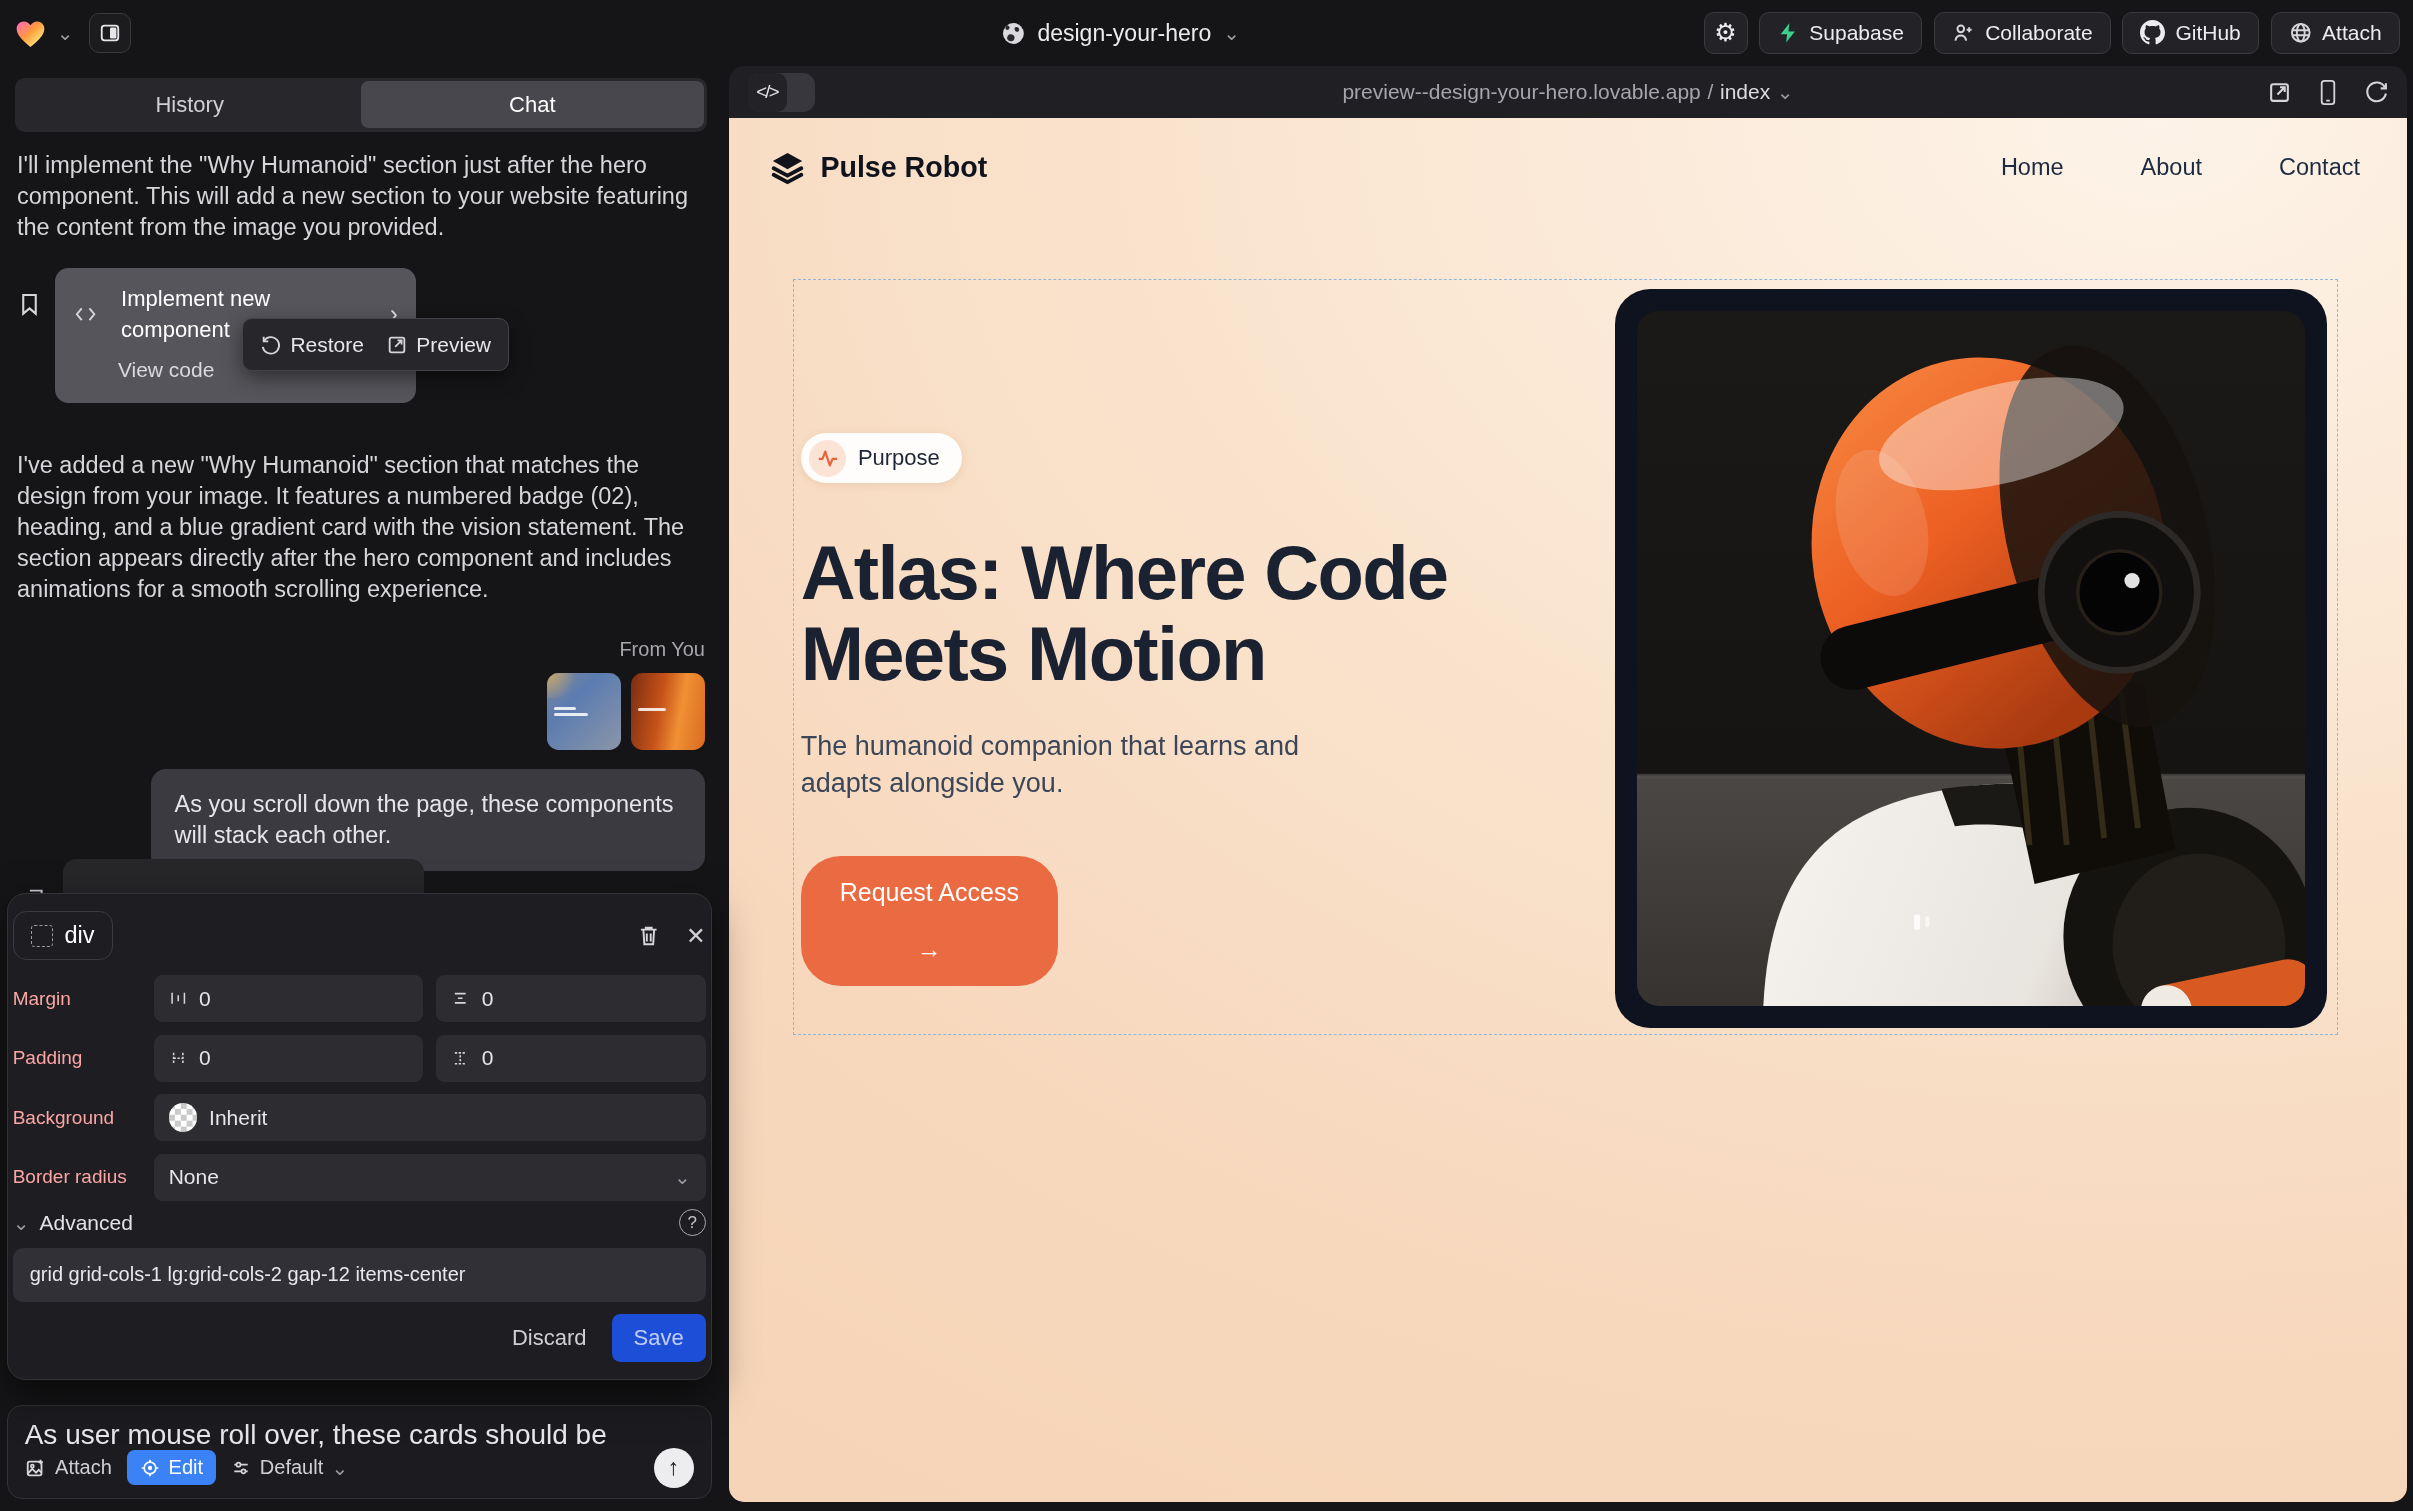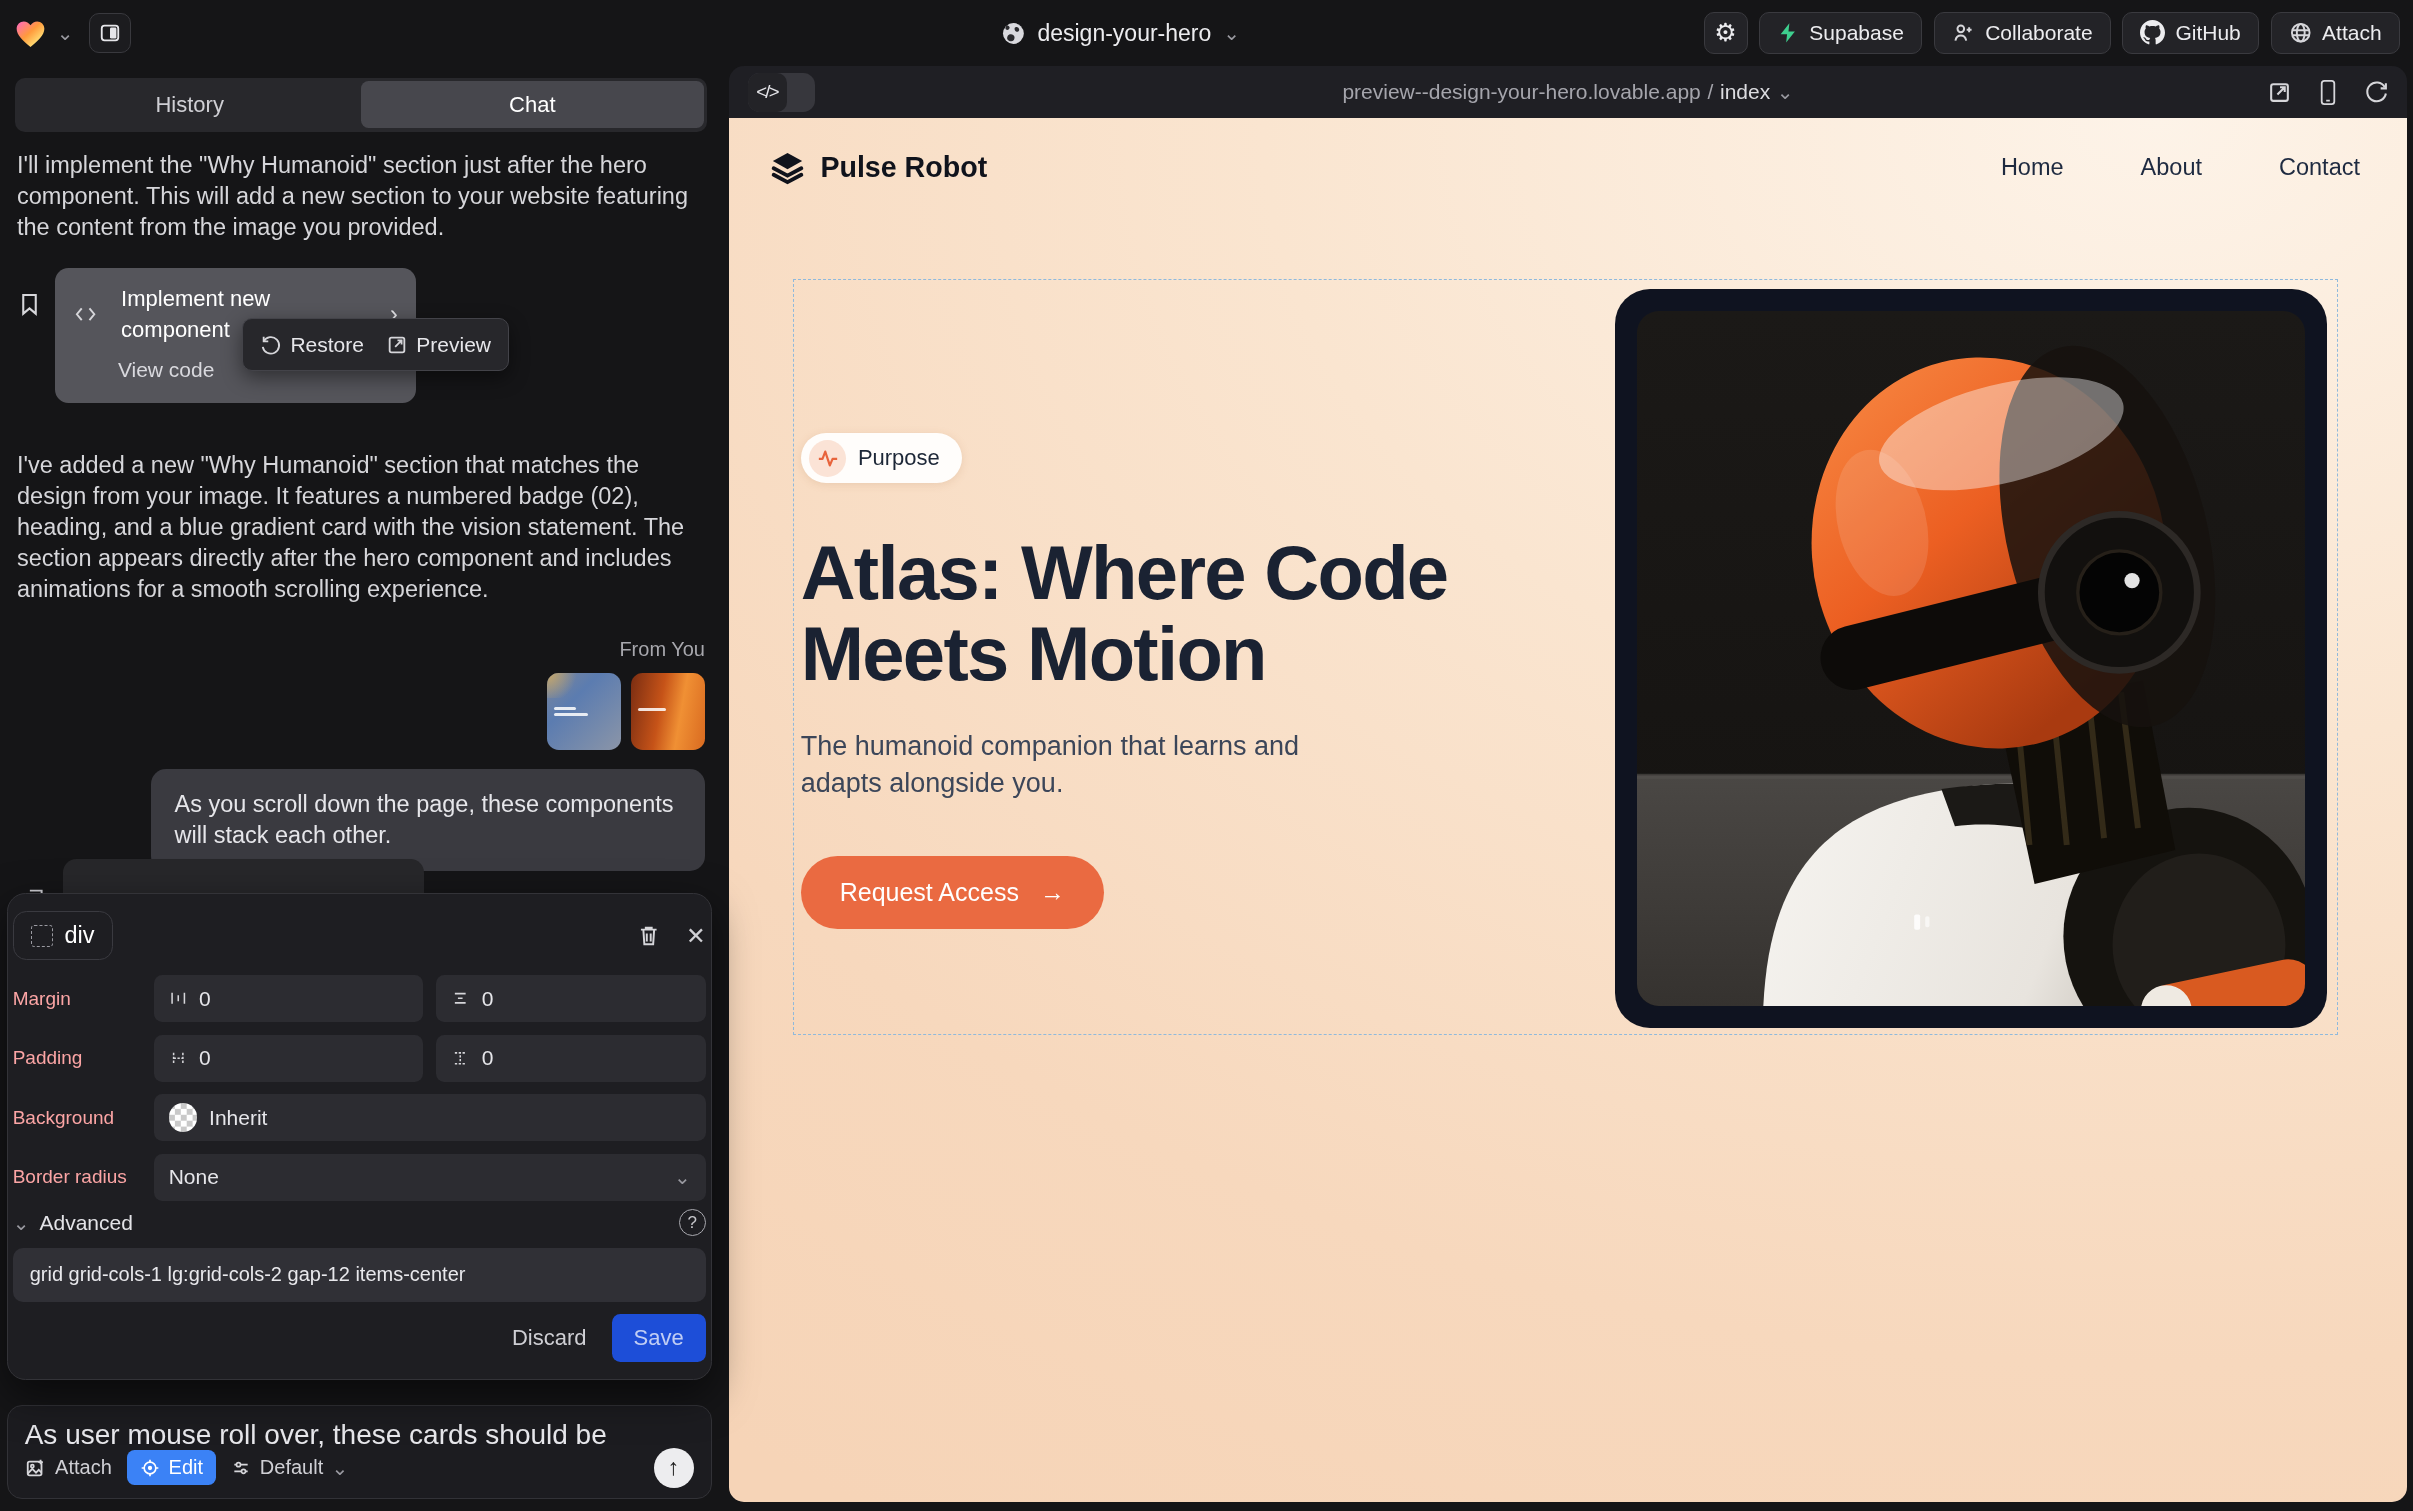--- a/index.html
+++ b/index.html
@@ -95,21 +95,21 @@
   .site-nav { margin-left:auto; display:flex; gap:77px; font-size:23.5px; color:#1e2a40; }
   .site-nav span { cursor:pointer; }
 
   .hero { position:absolute; left:64px; top:161px; width:1545px; height:756px; border:1.7px dashed #8fb9dc; display:flex; }
   .hero-left { flex:1; padding:153px 0 0 6.7px; }
   .badge { display:inline-flex; align-items:center; gap:11.8px; background:#fffdfb; border-radius:839px; padding:6.7px 22px 6.7px 8.4px; box-shadow:0 1.7px 8.4px rgba(180,120,80,.18); }
   .badge-ic { width:37px; height:37px; border-radius:50%; background:#fbe3d6; display:flex; align-items:center; justify-content:center; }
   .badge-label { font-size:22px; color:#1d2737; }
   .hero-h1 { margin-top:49px; font-size:76px; line-height:81px; font-weight:bold; letter-spacing:-1.7px; color:#1a2232; width:672px; }
   .hero-sub { margin-top:34px; font-size:27px; line-height:37px; color:#3c4659; width:554px; }
-  .cta { margin-top:54px; display:inline-flex; align-items:center; gap:21px; background:#ea6a41; color:#fff; border:none; border-radius:40px; padding:22px 39px; font-size:25px; cursor:pointer; font-family:"Liberation Sans",sans-serif; }
+  .cta { margin-top:54px; display:inline-flex; align-items:center; gap:28px; background:#ea6a41; color:#fff; border:none; border-radius:40px; padding:22px 39px; font-size:25px; cursor:pointer; font-family:"Liberation Sans",sans-serif;flex-direction:column; }
 
   .robot-card { width:712px; height:739px; margin:9.2px 10px 0 0; background:#0f1320; border-radius:35px; padding:22px; flex:none; }
   .robot-shot { width:100%; height:100%; border-radius:22px; overflow:hidden; display:block; }
 
   svg { display:block; }
   .stroke-ic { stroke:#d6d6da; fill:none; stroke-width:2; }
 </style>
 </head>
 <body>
 

